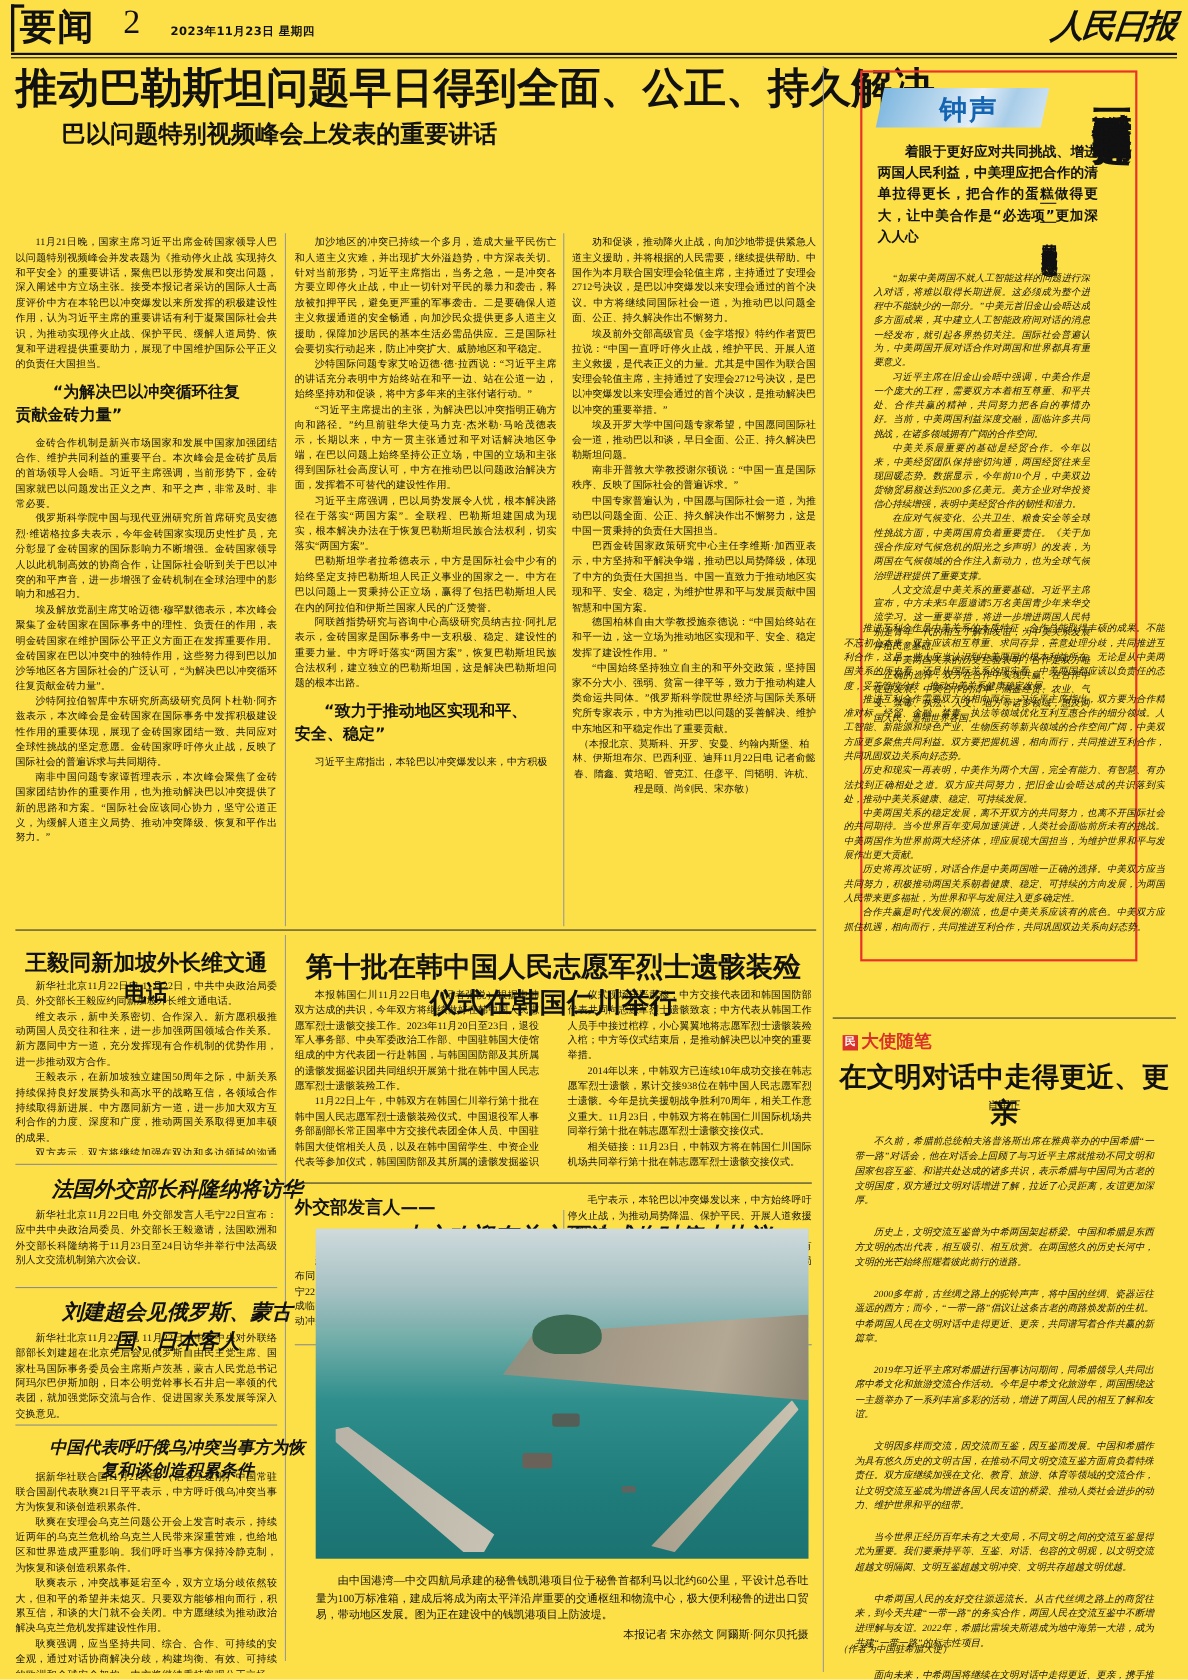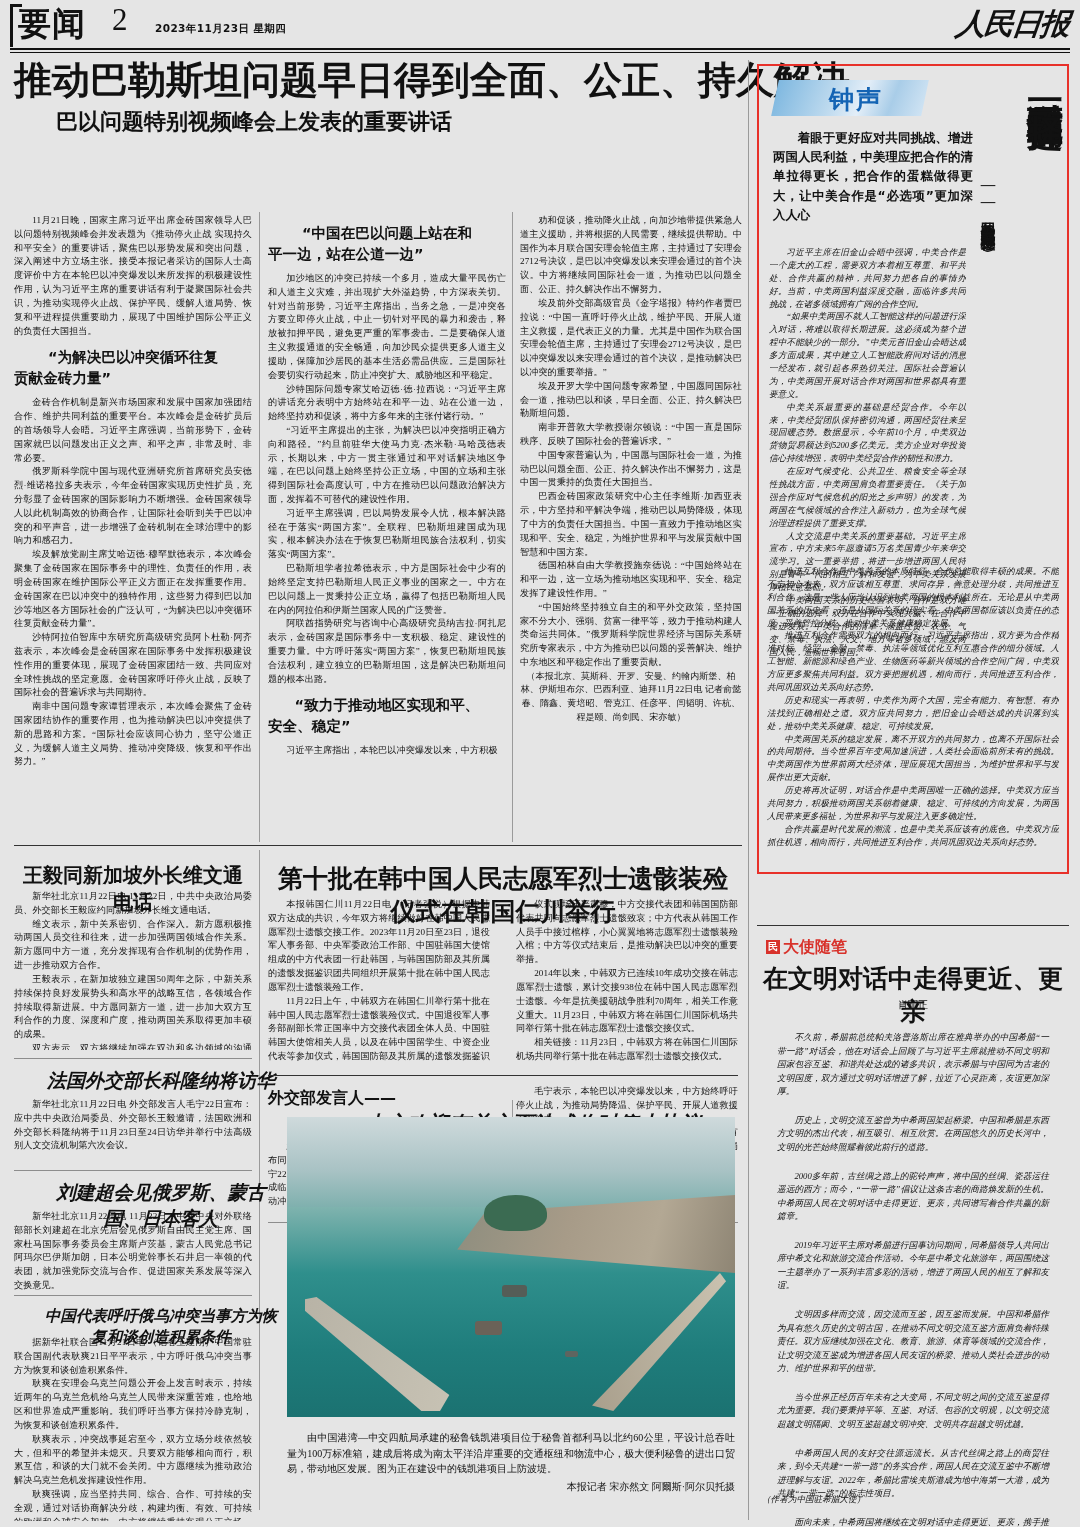--- a/index.html
+++ b/index.html
@@ -1,21 +1,21 @@
 <!DOCTYPE html>
 <html><head>
 <meta charset="utf-8">
 <style>
   html,body{margin:0;padding:0;background:#ffffff;}
   body{
     width:1080px;height:1527px;overflow:hidden;
     font-family:"Liberation Serif","DejaVu Serif",serif;
     color:#111;
   }
-  .page{position:relative;width:1080px;height:1527px;background:#e5e5e5;}
+  .page{position:relative;width:1080px;height:1527px;background:#fde047;}
 
   
   .masthead{position:absolute;left:0;top:0;width:1080px;height:52px;}
   .mh-corner{position:absolute;left:10px;top:4px;width:9px;height:40px;
     border-left:3px solid #111;border-top:3px solid #111;}
   .mh-sec{position:absolute;left:18px;top:2px;font-size:33px;font-weight:bold;
     letter-spacing:1px;font-family:"DejaVu Sans","Liberation Sans",sans-serif;}
   .mh-num{position:absolute;left:112px;top:2px;font-size:31px;
     font-family:"Liberation Serif",serif;}
   .mh-date{position:absolute;left:155px;top:22px;font-size:10.5px;letter-spacing:.4px;
@@ -46,21 +46,21 @@
   .subhead .sh2{display:block;text-align:left;}
   .credit{text-align:center;font-size:9px;margin-top:4px;text-indent:0;}
 
   
   .hl-song{font-family:"DejaVu Sans","Liberation Sans",sans-serif;font-weight:bold;
     text-align:center;}
   .hl-kai{font-family:"Liberation Serif","DejaVu Serif",serif;font-weight:bold;
     font-style:italic;text-align:center;margin-left:28px;}
 
   
-  .zs-box{position:absolute;left:757px;top:64px;width:312px;height:810px;
+  .zs-box{position:absolute;left:782px;top:64px;width:252px;height:810px;
     border:2.4px solid #e8312a;box-sizing:border-box;}
   .zs-logo{position:absolute;left:16px;top:14px;width:150px;height:36px;
     background:linear-gradient(100deg,#7fb8e0 0%,#bcd9ee 38%,#e3eef8 58%,#a9cde8 78%,#cfe3f3 100%);
     transform:skewX(-12deg);}
   .zs-logo-txt{position:absolute;left:22px;top:17px;width:150px;height:32px;
     font-family:"DejaVu Sans","Liberation Sans",sans-serif;font-weight:bold;font-size:25px;
     color:#1464b4;letter-spacing:2px;text-align:center;}
   .zs-lead{position:absolute;left:14px;top:62px;width:200px;font-size:12.4px;
     line-height:1.55;font-weight:bold;text-align:justify;text-indent:2em;
     font-family:"DejaVu Sans","Liberation Sans",sans-serif;}
@@ -148,21 +148,20 @@
   <div class="bodycol" id="lead-c1" style="left:14px;top:214px;width:238px;height:625px;overflow:hidden;">
       <p>11月21日晚，国家主席习近平出席金砖国家领导人巴以问题特别视频峰会并发表题为《推动停火止战 实现持久和平安全》的重要讲话，聚焦巴以形势发展和突出问题，深入阐述中方立场主张。接受本报记者采访的国际人士高度评价中方在本轮巴以冲突爆发以来所发挥的积极建设性作用，认为习近平主席的重要讲话有利于凝聚国际社会共识，为推动实现停火止战、保护平民、缓解人道局势、恢复和平进程提供重要助力，展现了中国维护国际公平正义的负责任大国担当。</p>
       <div class="subhead">“为解决巴以冲突循环往复<span class="sh2">贡献金砖力量”</span></div>
       <p>金砖合作机制是新兴市场国家和发展中国家加强团结合作、维护共同利益的重要平台。本次峰会是金砖扩员后的首场领导人会晤。习近平主席强调，当前形势下，金砖国家就巴以问题发出正义之声、和平之声，非常及时、非常必要。</p>
       <p>俄罗斯科学院中国与现代亚洲研究所首席研究员安德烈·维诺格拉多夫表示，今年金砖国家实现历史性扩员，充分彰显了金砖国家的国际影响力不断增强。金砖国家领导人以此机制高效的协商合作，让国际社会听到关于巴以冲突的和平声音，进一步增强了金砖机制在全球治理中的影响力和感召力。</p>
       <p>埃及解放党副主席艾哈迈德·穆罕默德表示，本次峰会聚集了金砖国家在国际事务中的理性、负责任的作用，表明金砖国家在维护国际公平正义方面正在发挥重要作用。金砖国家在巴以冲突中的独特作用，这些努力得到巴以加沙等地区各方国际社会的广泛认可，“为解决巴以冲突循环往复贡献金砖力量”。</p>
       <p>沙特阿拉伯智库中东研究所高级研究员阿卜杜勒·阿齐兹表示，本次峰会是金砖国家在国际事务中发挥积极建设性作用的重要体现，展现了金砖国家团结一致、共同应对全球性挑战的坚定意愿。金砖国家呼吁停火止战，反映了国际社会的普遍诉求与共同期待。</p>
       <p>南非中国问题专家谭哲理表示，本次峰会聚焦了金砖国家团结协作的重要作用，也为推动解决巴以冲突提供了新的思路和方案。“国际社会应该同心协力，坚守公道正义，为缓解人道主义局势、推动冲突降级、恢复和平作出努力。”</p>
     </div>
   <div class="bodycol" id="lead-c2" style="left:268px;top:214px;width:238px;height:625px;overflow:hidden;">
-      <div class="subhead">“中国在巴以问题上站在和<span class="sh2">平一边，站在公道一边”</span></div>
       <p>加沙地区的冲突已持续一个多月，造成大量平民伤亡和人道主义灾难，并出现扩大外溢趋势，中方深表关切。针对当前形势，习近平主席指出，当务之急，一是冲突各方要立即停火止战，中止一切针对平民的暴力和袭击，释放被扣押平民，避免更严重的军事袭击。二是要确保人道主义救援通道的安全畅通，向加沙民众提供更多人道主义援助，保障加沙居民的基本生活必需品供应。三是国际社会要切实行动起来，防止冲突扩大、威胁地区和平稳定。</p>
       <p>沙特国际问题专家艾哈迈德·德·拉西说：“习近平主席的讲话充分表明中方始终站在和平一边、站在公道一边，始终坚持劝和促谈，将中方多年来的主张付诸行动。”</p>
       <p>“习近平主席提出的主张，为解决巴以冲突指明正确方向和路径。”约旦前驻华大使马力克·杰米勒·马哈茂德表示，长期以来，中方一贯主张通过和平对话解决地区争端，在巴以问题上始终坚持公正立场，中国的立场和主张得到国际社会高度认可，中方在推动巴以问题政治解决方面，发挥着不可替代的建设性作用。</p>
       <p>习近平主席强调，巴以局势发展令人忧，根本解决路径在于落实“两国方案”。全联程、巴勒斯坦建国成为现实，根本解决办法在于恢复巴勒斯坦民族合法权利，切实落实“两国方案”。</p>
       <p>巴勒斯坦学者拉希德表示，中方是国际社会中少有的始终坚定支持巴勒斯坦人民正义事业的国家之一。中方在巴以问题上一贯秉持公正立场，赢得了包括巴勒斯坦人民在内的阿拉伯和伊斯兰国家人民的广泛赞誉。</p>
       <p>阿联酋指势研究与咨询中心高级研究员纳吉拉·阿扎尼表示，金砖国家是国际事务中一支积极、稳定、建设性的重要力量。中方呼吁落实“两国方案”，恢复巴勒斯坦民族合法权利，建立独立的巴勒斯坦国，这是解决巴勒斯坦问题的根本出路。</p>
       <div class="subhead">“致力于推动地区实现和平、<span class="sh2">安全、稳定”</span></div>
       <p>习近平主席指出，本轮巴以冲突爆发以来，中方积极</p>
     </div>
   <div class="bodycol" id="lead-c3" style="left:520px;top:214px;width:222px;height:625px;overflow:hidden;">
@@ -251,22 +250,22 @@
     <div class="photo-cred">本报记者 宋亦然文 阿爾斯·阿尔贝托摄</div>
   </div>
 
   <div class="zs-box">
     <div class="zs-logo"></div>
     <div class="zs-logo-txt">钟声</div>
     <div class="zs-lead">着眼于更好应对共同挑战、增进两国人民利益，中美理应把合作的清单拉得更长，把合作的蛋糕做得更大，让中美合作是“必选项”更加深入人心</div>
     <div class="zs-title">对话合作是两国唯一正确选择</div>
     <div class="zs-sub">——共同努力浇筑中美关系的五根支柱③</div>
     <div class="zs-body" id="zs-c1" style="left:10px;top:180px;width:197px;height:615px;overflow:hidden;">
+        <p>“如果中美两国不就人工智能这样的问题进行深入对话，将难以取得长期进展。这必须成为整个进程中不能缺少的一部分。”中美元首旧金山会晤达成多方面成果，其中建立人工智能政府间对话的消息一经发布，就引起各界热切关注。国际社会普遍认为，中美两国开展对话合作对两国和世界都具有重要意义。</p>
         <p>习近平主席在旧金山会晤中强调，中美合作是一个庞大的工程，需要双方本着相互尊重、和平共处、合作共赢的精神，共同努力把各自的事情办好。当前，中美两国利益深度交融，面临许多共同挑战，在诸多领域拥有广阔的合作空间。</p>
-        <p>“如果中美两国不就人工智能这样的问题进行深入对话，将难以取得长期进展。这必须成为整个进程中不能缺少的一部分。”中美元首旧金山会晤达成多方面成果，其中建立人工智能政府间对话的消息一经发布，就引起各界热切关注。国际社会普遍认为，中美两国开展对话合作对两国和世界都具有重要意义。</p>
         <p>中美关系最重要的基础是经贸合作。今年以来，中美经贸团队保持密切沟通，两国经贸往来呈现回暖态势。数据显示，今年前10个月，中美双边货物贸易额达到5200多亿美元。美方企业对华投资信心持续增强，表明中美经贸合作的韧性和潜力。</p>
         <p>在应对气候变化、公共卫生、粮食安全等全球性挑战方面，中美两国肩负着重要责任。《关于加强合作应对气候危机的阳光之乡声明》的发表，为两国在气候领域的合作注入新动力，也为全球气候治理进程提供了重要支撑。</p>
         <p>人文交流是中美关系的重要基础。习近平主席宣布，中方未来5年愿邀请5万名美国青少年来华交流学习。这一重要举措，将进一步增进两国人民特别是青年一代的相互了解和友谊，为中美关系发展厚植民意基础。</p>
         <p>中美两国关系的历史经验表明，合作是双方唯一正确的选择，双方在合作中实现共赢、在合作中促进发展。中美合作的清单，涵盖经贸、农业、气变、禁毒、执法、人文、地方等诸多领域，惠及两国人民，造福世界各国。</p>
       </div>
 
   </div>
   <div class="zs-body" id="zs-c3" style="position:absolute;left:767px;top:565px;width:292px;height:300px;overflow:hidden;">
       <p>推进互利合作是中美关系的本质特征，合作总能取得丰硕的成果。不能不忘初心本来，双方应该相互尊重、求同存异，善意处理分歧，共同推进互利合作，这是一些人应当认识到中美两国的根本利益所在。无论是从中美两国关系的历史看，还是从国际关系的现实看，中美两国都应该以负责任的态度，妥善管控分歧，推动中美关系健康稳定发展。</p>
       <p>推进互利合作需要双方的相向而行。习近平主席指出，双方要为合作精准对标、经贸、金融、禁毒、执法等领域优化互利互惠合作的细分领域。人工智能、新能源和绿色产业、生物医药等新兴领域的合作空间广阔，中美双方应更多聚焦共同利益。双方要把握机遇，相向而行，共同推进互利合作，共同巩固双边关系向好态势。</p>

